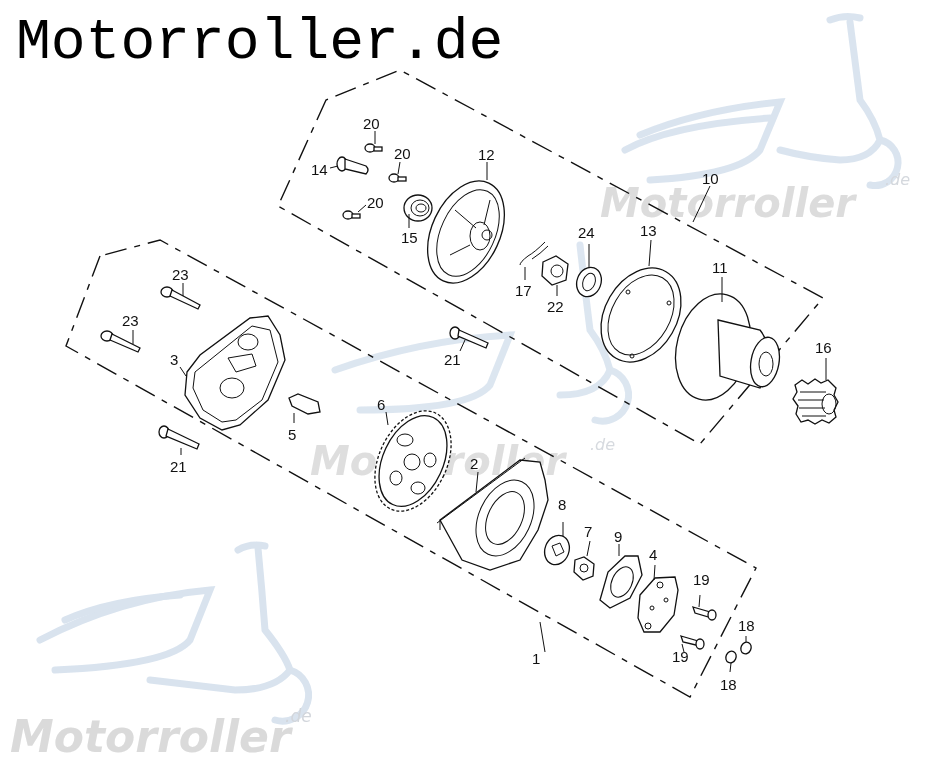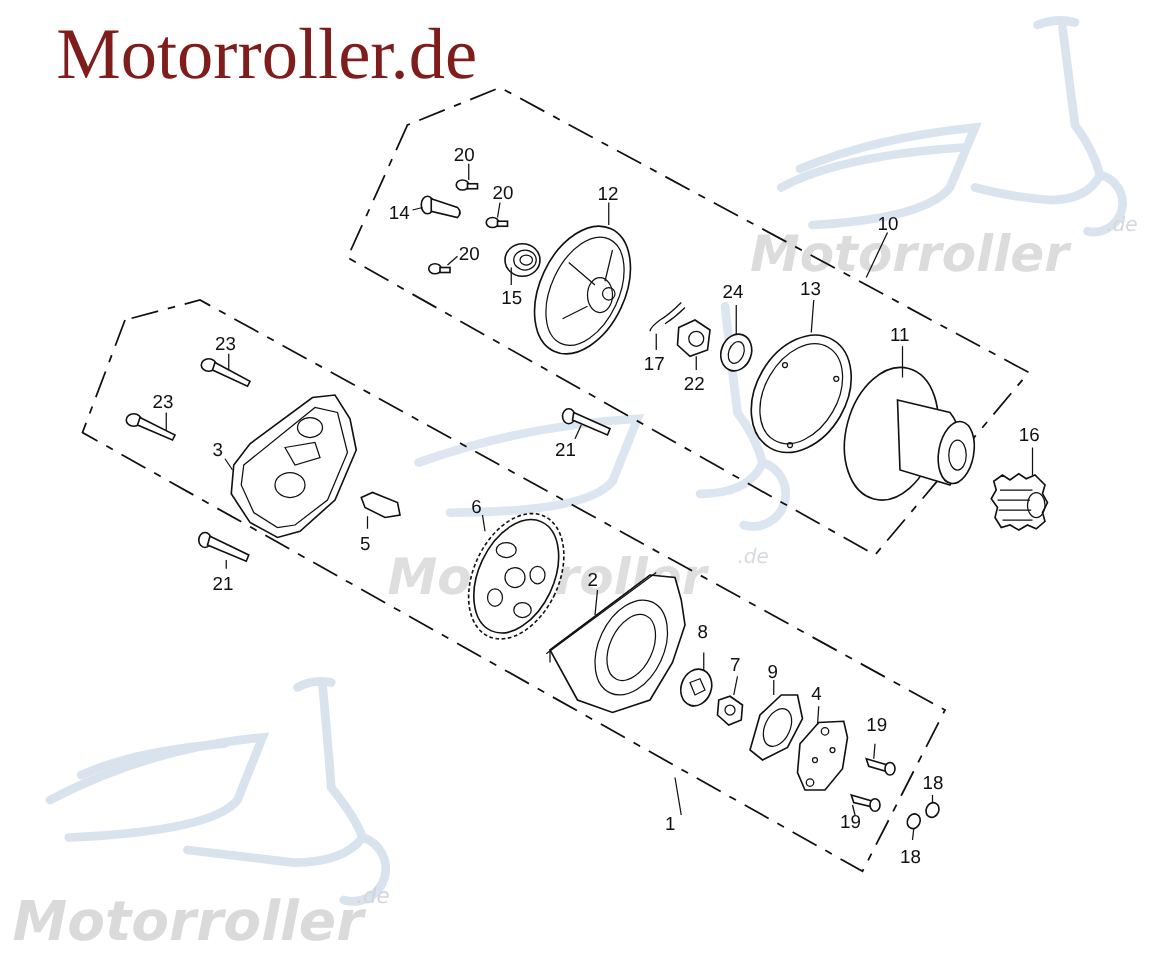--- a/index.html
+++ b/index.html
@@ -1,17 +1,17 @@
 <!DOCTYPE html>
 <html><head>
 <meta charset="utf-8">
 <style>
   html, body { margin: 0; padding: 0; background: #ffffff; }
   body { width: 928px; height: 768px; position: relative; overflow: hidden; font-family: "Liberation Sans", sans-serif; }
-  .wm-title { position: absolute; left: 16px; top: 14px; font-family: Liberation Serif, serif; font-size: 58px; color: #7f1d1d; letter-spacing: 0px; line-height: 1; margin-left: 29px; }
+  .wm-title { position: absolute; left: 16px; top: 14px; font-family: Liberation Mono, monospace; font-size: 58px; color: #000000; letter-spacing: 0px; line-height: 1; }
   svg.diagram { position: absolute; left: 0; top: 0; }
   .lbl { font-family: "Liberation Sans", sans-serif; font-size: 15px; fill: #111; }
   .wm-text { font-family: "DejaVu Sans", sans-serif; font-style: italic; font-weight: bold; fill: #d9d9d9; }
   .wm-de { font-family: "DejaVu Sans", sans-serif; font-style: italic; fill: #d0d4da; }
   .wm-scooter { fill: none; stroke: #d7e2ee; stroke-width: 7; stroke-linecap: round; }
   .box { fill: none; stroke: #111; stroke-width: 1.4; stroke-dasharray: 22 8 6 8; }
   .part { fill: #fff; stroke: #111; stroke-width: 1.3; }
   .part-thin { fill: none; stroke: #111; stroke-width: 1; }
   .leader { stroke: #111; stroke-width: 1; }
 </style>

